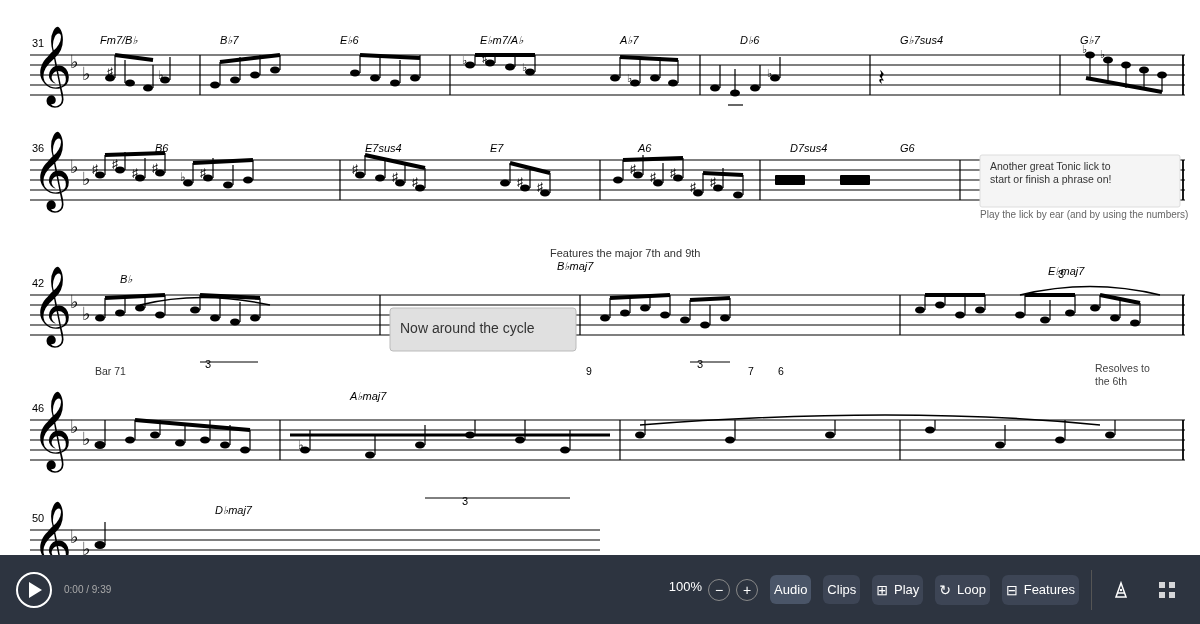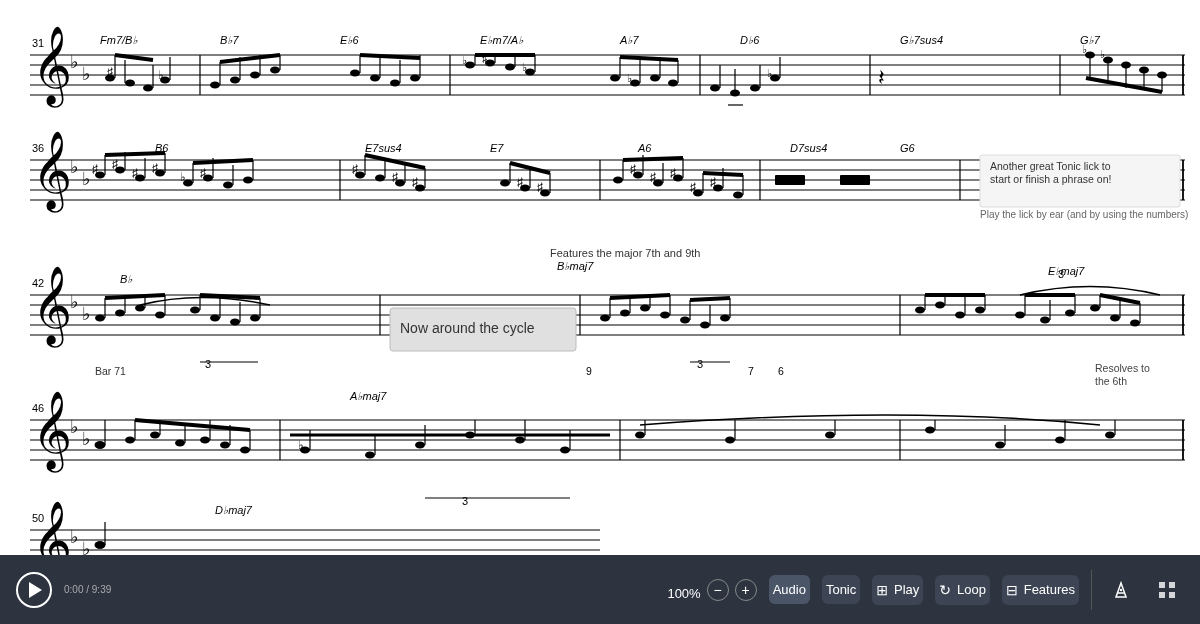--- a/index.html
+++ b/index.html
@@ -66,21 +66,21 @@
     }
     .track-time {
       font-size: 10px;
       color: #aaa;
     }
 
     .player-spacer { flex: 1; }
 
     .zoom-controls {
       display: flex;
-      align-items: flex-end;
+      align-items: flex-start;
       gap: 6px;
       color: #fff;
       font-size: 13px;
       flex-shrink: 0;
     }
     .zoom-btn {
       width: 22px;
       height: 22px;
       border-radius: 50%;
       border: 1.5px solid #888;
@@ -674,21 +674,21 @@
 
   <div class="player-spacer"></div>
 
   <div class="zoom-controls">
     <span>100%</span>
     <button class="zoom-btn">−</button>
     <button class="zoom-btn">+</button>
   </div>
 
   <button class="player-btn active">Audio</button>
-  <button class="player-btn">Tonic</button>
+  <button class="player-btn">Clips</button>
 
   <button class="player-btn">
     <span style="font-size:14px;">⊞</span>
     <span>Play</span>
   </button>
 
   <button class="player-btn">
     <span style="font-size:14px;">↻</span>
     <span>Loop</span>
   </button>

